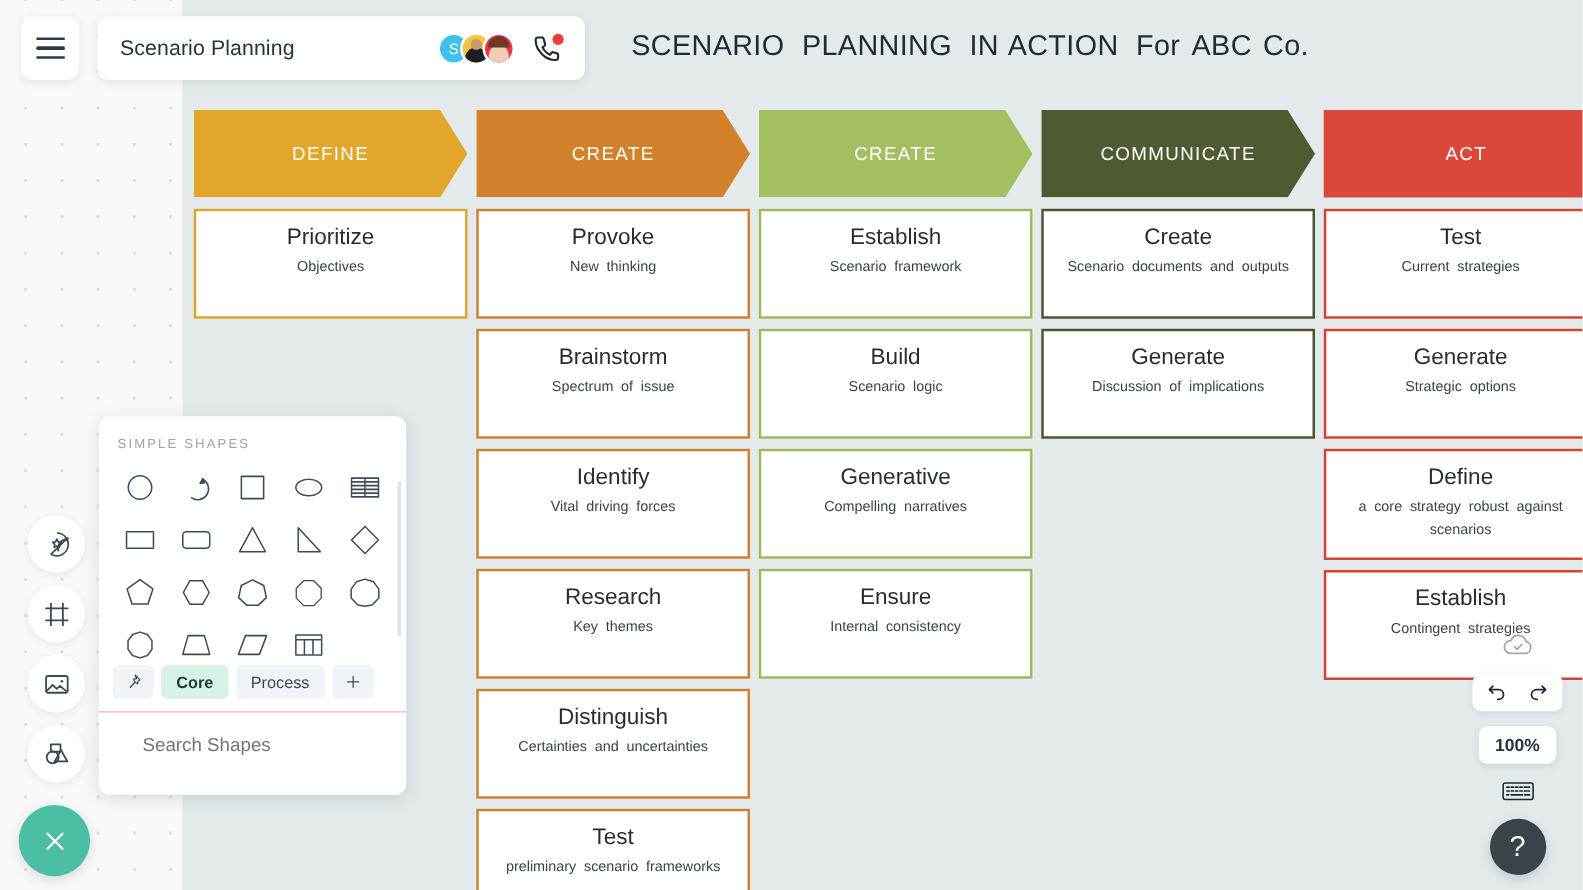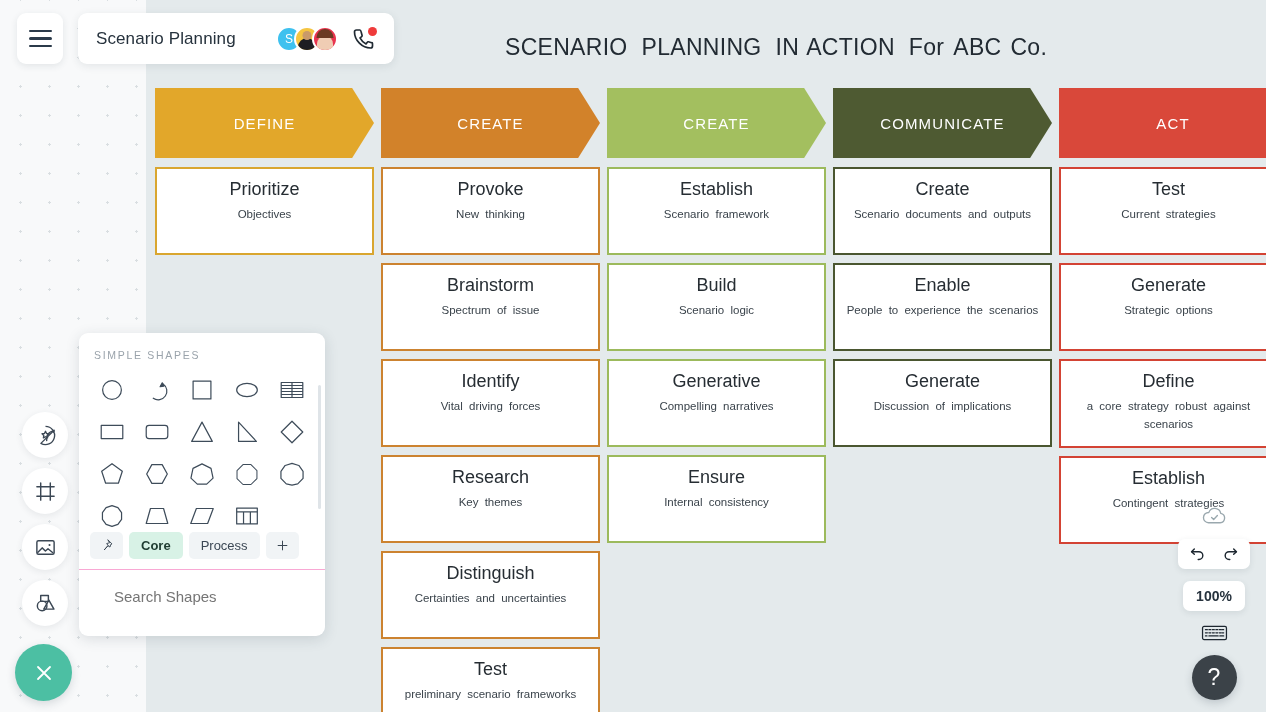--- a/index.html
+++ b/index.html
@@ -36,21 +36,21 @@
     background: #ffffff; border-radius: 9px;
     box-shadow: 0 2px 7px rgba(40,55,70,.10);
     display: flex; align-items: center; justify-content: center;
     flex-direction: column; gap: 5px;
     cursor: pointer;
   }
   .menu-btn i { display: block; width: 23px; height: 2.4px; background: #2b3a4a; border-radius: 2px; }
 
   .title-card {
     position: absolute; left: 78px; top: 13px;
-    width: 316px; height: 51px;
+    width: 390px; height: 51px;
     background: #fff; border-radius: 9px;
     box-shadow: 0 2px 8px rgba(40,55,70,.10);
     display: flex; align-items: center;
     padding: 0 18px;
   }
   .doc-title {
     font-size: 17px; color: #26323d; letter-spacing: .1px;
     flex: 1 1 auto; white-space: nowrap;
   }
   .avatars { display: flex; align-items: center; }
@@ -85,21 +85,21 @@
     transform: translateX(-50%);
     width: 17px; height: 9px; border-radius: 9px 9px 0 0; background: #6b3a22; z-index:2;
   }
   .phone-wrap { position: relative; margin-left: 13px; width: 25px; height: 24px; cursor: pointer; }
   .phone-dot {
     position: absolute; right: -1px; top: 0;
     width: 9px; height: 9px; border-radius: 50%; background: #ef3b3b;
   }
 
   .banner-title {
-    position: absolute; left: 505px; top: 34px;
+    position: absolute; left: 505px; top: 23px;
     font-size: 23px; color: #222b33; letter-spacing: .3px;
     white-space: nowrap;
   }
   .banner-title span { margin-right: 14px; }
   .banner-title span:last-child { margin-right: 0; }
 
   
   .board { position: absolute; left: 146px; top: 0; right: 0; bottom: 0; }
   .col { position: absolute; top: 88px; width: 219px; }
   .col-0 { left: 9px; }
@@ -285,24 +285,20 @@
         <div class="card" style="border-color: rgb(156, 186, 92);">
           <div class="c-title">Ensure</div>
           <div class="c-sub">Internal   consistency</div>
         </div>
       </div>
       <div class="col col-3">
         <div class="chev" style="background: rgb(78, 90, 50);">COMMUNICATE</div>
         <div class="card" style="border-color: rgb(74, 86, 48);">
           <div class="c-title">Create</div>
           <div class="c-sub">Scenario   documents  and   outputs</div>
-        </div>
-        <div class="card" style="border-color: rgb(74, 86, 48);">
-          <div class="c-title">Enable</div>
-          <div class="c-sub">People   to  experience  the   scenarios</div>
         </div>
         <div class="card" style="border-color: rgb(74, 86, 48);">
           <div class="c-title">Generate</div>
           <div class="c-sub">Discussion     of  implications</div>
         </div>
       </div>
       <div class="col col-4">
         <div class="chev" style="background: rgb(217, 72, 58);">ACT</div>
         <div class="card" style="border-color: rgb(211, 67, 52);">
           <div class="c-title">Test</div>

